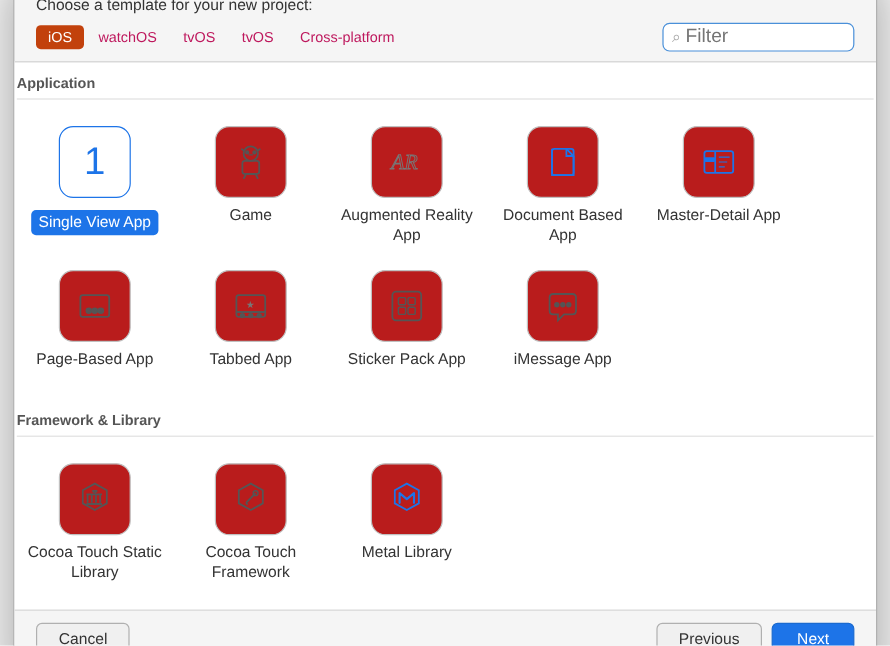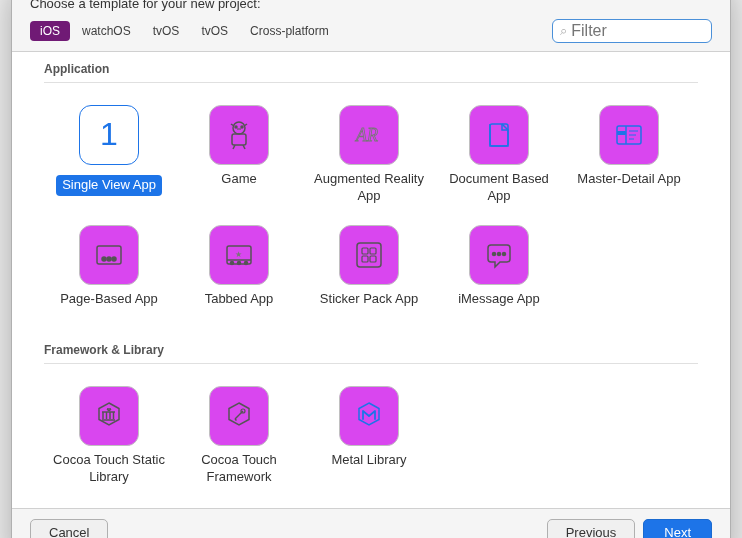--- a/index.html
+++ b/index.html
@@ -31,27 +31,27 @@
     .tab-bar {
       display: flex;
       align-items: center;
       padding: 0 18px 8px 18px;
       gap: 2px;
     }
     .tab {
       padding: 3px 10px;
       border-radius: 4px;
       font-size: 12px;
-      color: #404040;
+      color: #be185d;
       cursor: pointer;
       border: none;
       background: transparent;
     }
     .tab.active {
-      background: #701a75;
+      background: #c2410c;
       color: #fff;
     }
     .tab-bar .filter-wrap {
       margin-left: auto;
       display: flex;
       align-items: center;
     }
     .filter-input-wrap {
       display: flex;
       align-items: center;
@@ -73,21 +73,21 @@
       color: #aaa;
       background: transparent;
       width: 120px;
     }
     .content-area {
       border-top: 1px solid #d0d0d0;
       border-bottom: 1px solid #d0d0d0;
       background: #fff;
       flex: 1;
       overflow-y: auto;
-      padding: 0 32px;
+      padding: 0 2px;
     }
     .section-header {
       font-size: 12px;
       font-weight: 600;
       color: #555;
       padding: 10px 0 6px 0;
       border-bottom: 1px solid #e0e0e0;
       margin-bottom: 4px;
     }
     .template-grid {
@@ -118,21 +118,21 @@
       margin-top: 4px;
     }
     .icon-wrap {
       width: 60px;
       height: 60px;
       border: 1.5px solid #c0c0c0;
       border-radius: 12px;
       display: flex;
       align-items: center;
       justify-content: center;
-      background: #d946ef;
+      background: #b91c1c;
       margin-bottom: 6px;
     }
     .item-label {
       font-size: 13px;
       color: #333;
       line-height: 1.3;
     }
     .framework-section {
       margin-top: 4px;
     }

